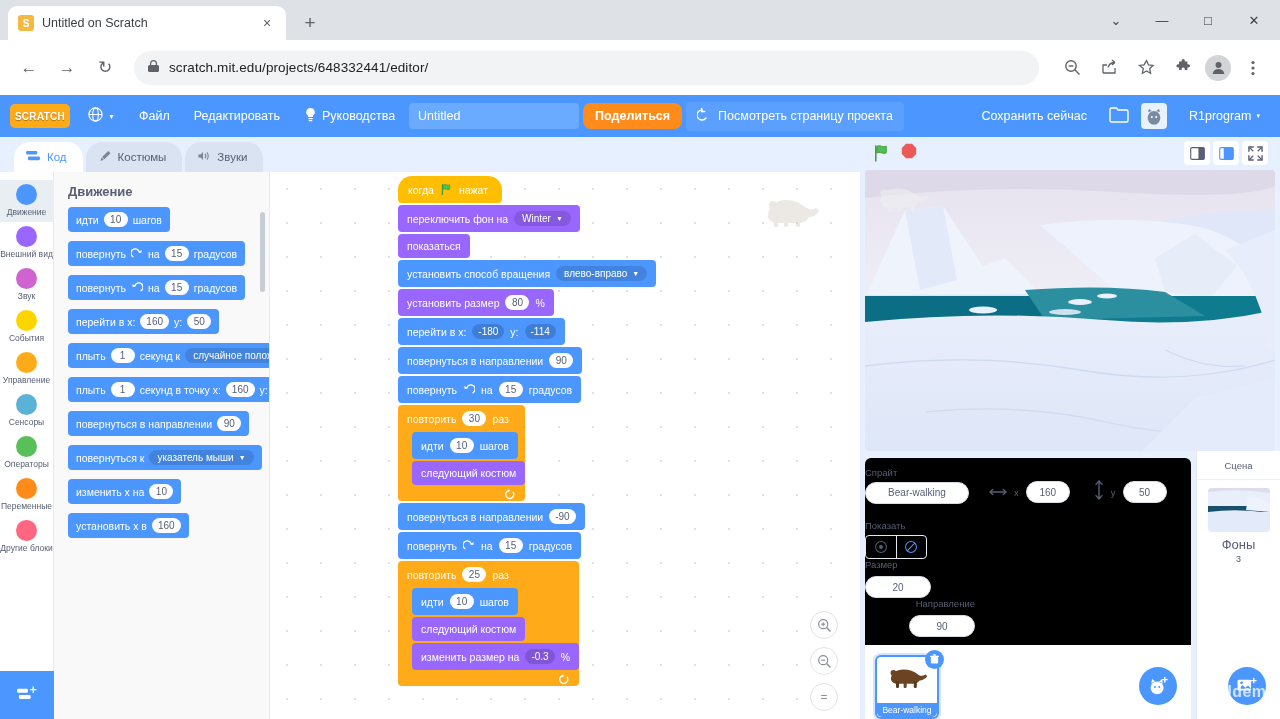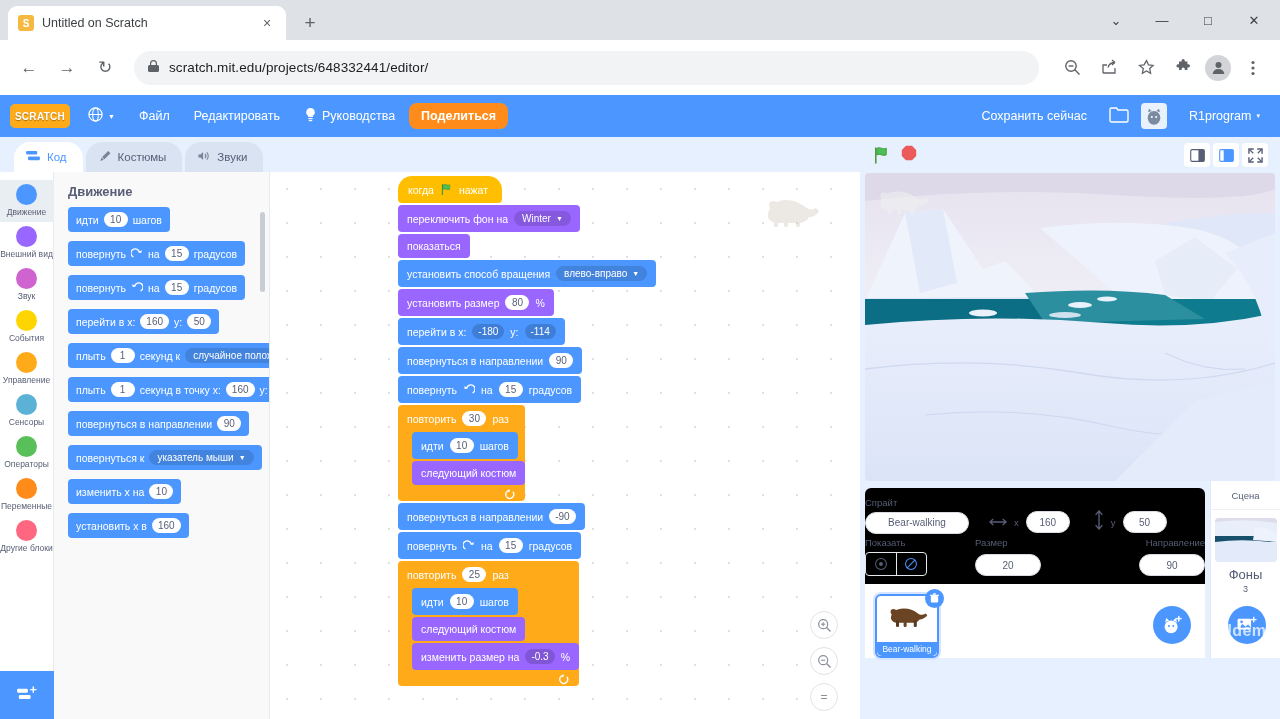--- a/index.html
+++ b/index.html
@@ -275,21 +275,31 @@
   <div class="menuitem">
     <span>
       <svg width="13" height="15" viewBox="0 0 13 15">
           <path d="M6.5 1a4.2 4.2 0 00-2.4 7.7V10h4.8V8.7A4.2 4.2 0 006.5 1z" fill="#fff"></path>
           <rect x="4.4" y="11" width="4.2" height="1.2" fill="#fff"></rect>
           <rect x="4.8" y="13" width="3.4" height="1.2" fill="#fff"></rect>
         </svg>
     </span>
     <span>Руководства</span>
   </div>
+  <input class="title-input" value="Untitled" style="">
   <div class="share-btn">Поделиться</div>
+  <div class="projpage-btn">
+    <span>
+      <svg width="14" height="14" viewBox="0 0 14 14">
+          <path d="M5 2a5 5 0 104 8" fill="none" stroke="#fff" stroke-width="1.5" stroke-linecap="round"></path>
+          <path d="M4.7 0.6v3h3" fill="none" stroke="#fff" stroke-width="1.5" stroke-linecap="round"></path>
+        </svg>
+    </span>
+    <span>Посмотреть страницу проекта</span>
+  </div>
   <div class="menu-right">
     <span class="menuitem">Сохранить сейчас</span>
     <span>
       <svg width="20" height="17" viewBox="0 0 20 17">
           <path d="M1 3.5A1.5 1.5 0 012.5 2h5L9 4h8.5A1.5 1.5 0 0119 5.5v9A1.5 1.5 0 0117.5 16h-15A1.5 1.5 0 011 14.5z" fill="none" stroke="#fff" stroke-width="1.4"></path>
         </svg>
     </span>
     <span class="user-avatar">
       <svg width="20" height="20" viewBox="0 0 22 22">
           <ellipse cx="11" cy="13" rx="7" ry="7.5" fill="#7a8aa0"></ellipse>
@@ -714,21 +724,21 @@
           <div style="display:flex;align-items:center;gap:7px;margin-left:24px;padding-top:14px;">
             <span>
               <svg width="10" height="20" viewBox="0 0 10 20">
                   <path d="M5 1v18M5 1L2 4.4M5 1l3 3.4M5 19l-3-3.4M5 19l3-3.4" fill="none" stroke="#575e75" stroke-width="1.4" stroke-linecap="round"></path>
                 </svg>
             </span>
             <span class="si-label">y</span>
             <span class="si-field" style="width:44px;">50</span>
           </div>
 
-          <div style="width:100%;display:flex;margin-top:3px;">
+          <div style="width:100%;display:flex;margin-top:16px;flex-direction:column;">
             <div style="width:110px;">
               <div class="si-label">Показать</div>
               <div style="display:flex;margin-top:4px;border:1px solid #e4e7ec;border-radius:4px;width:62px;overflow:hidden;">
                 <div style="flex:1;display:flex;align-items:center;justify-content:center;height:22px;">
                   <svg width="14" height="14" viewBox="0 0 16 16">
                       <circle cx="8" cy="8" r="6.2" fill="none" stroke="#575e75" stroke-width="1.2"></circle>
                       <circle cx="8" cy="8" r="2.2" fill="#575e75"></circle>
                     </svg>
                 </div>
                 <div style="flex:1;display:flex;align-items:center;justify-content:center;height:22px;border-left:1px solid #e4e7ec;">

